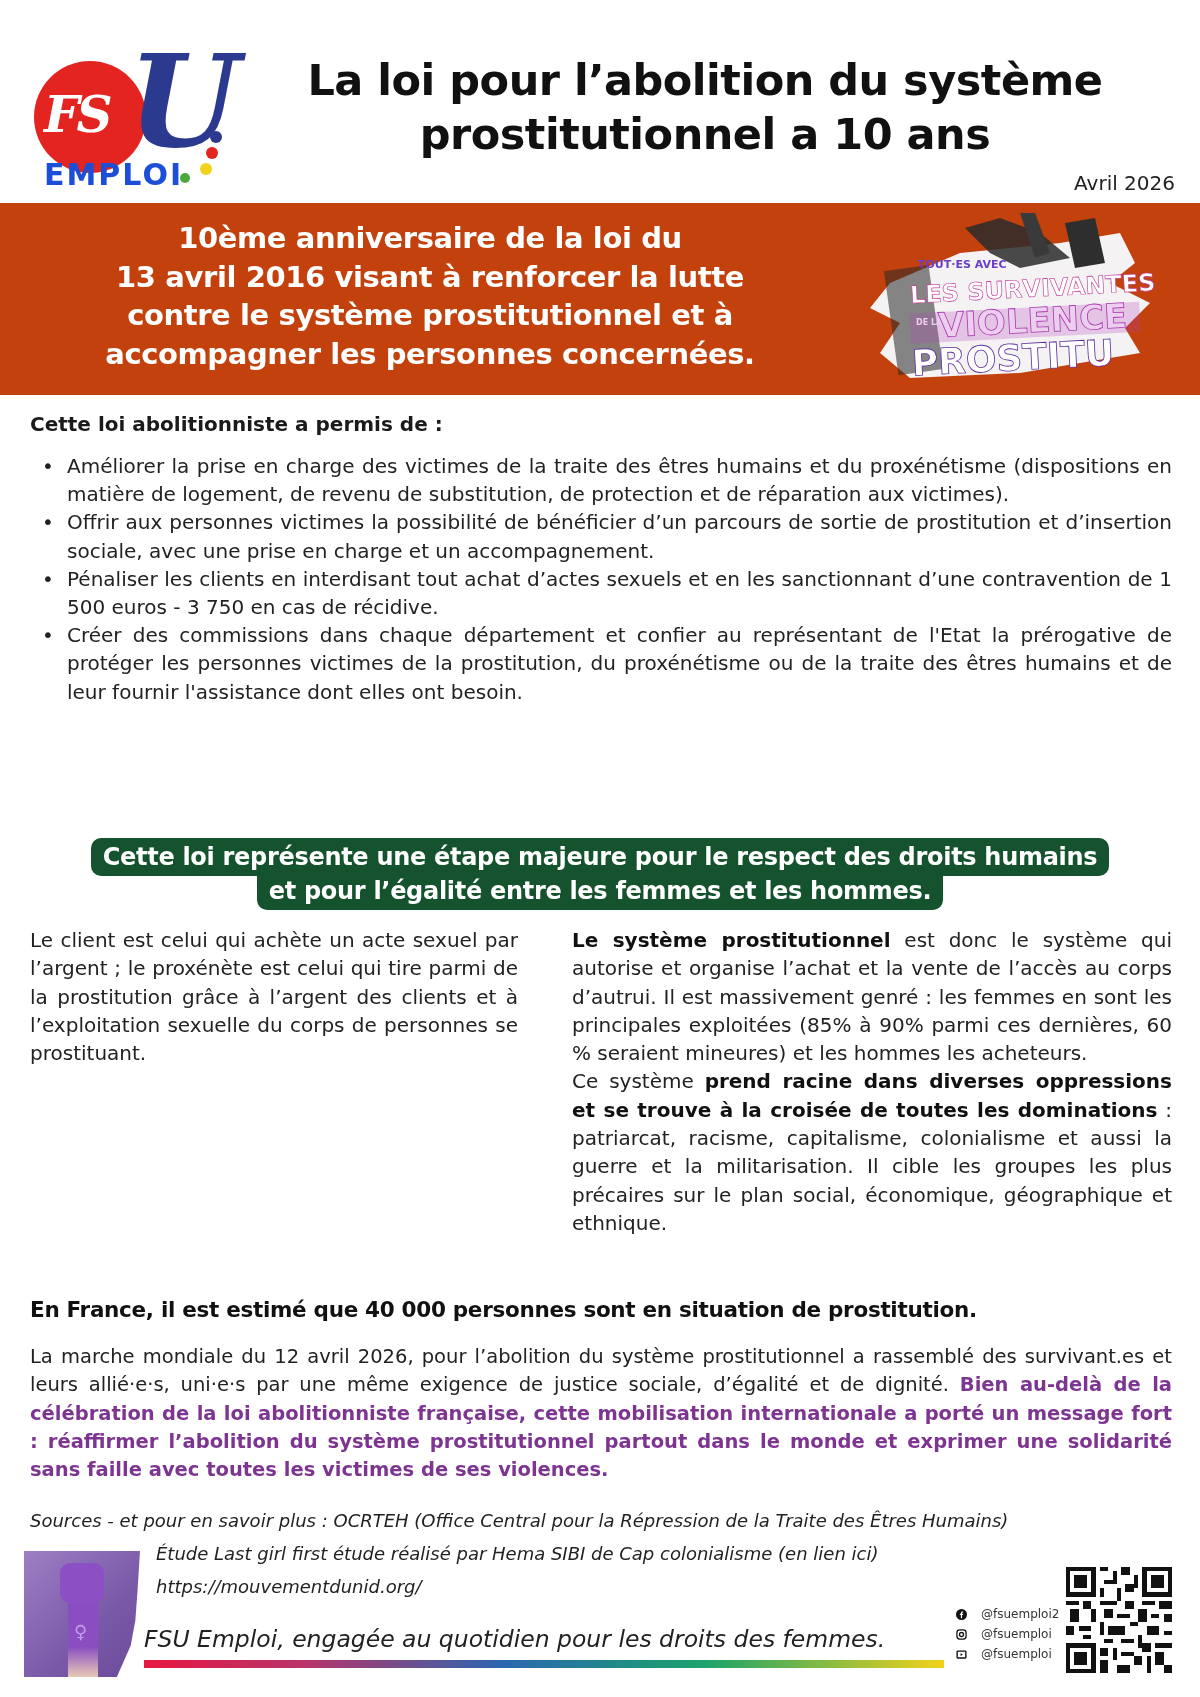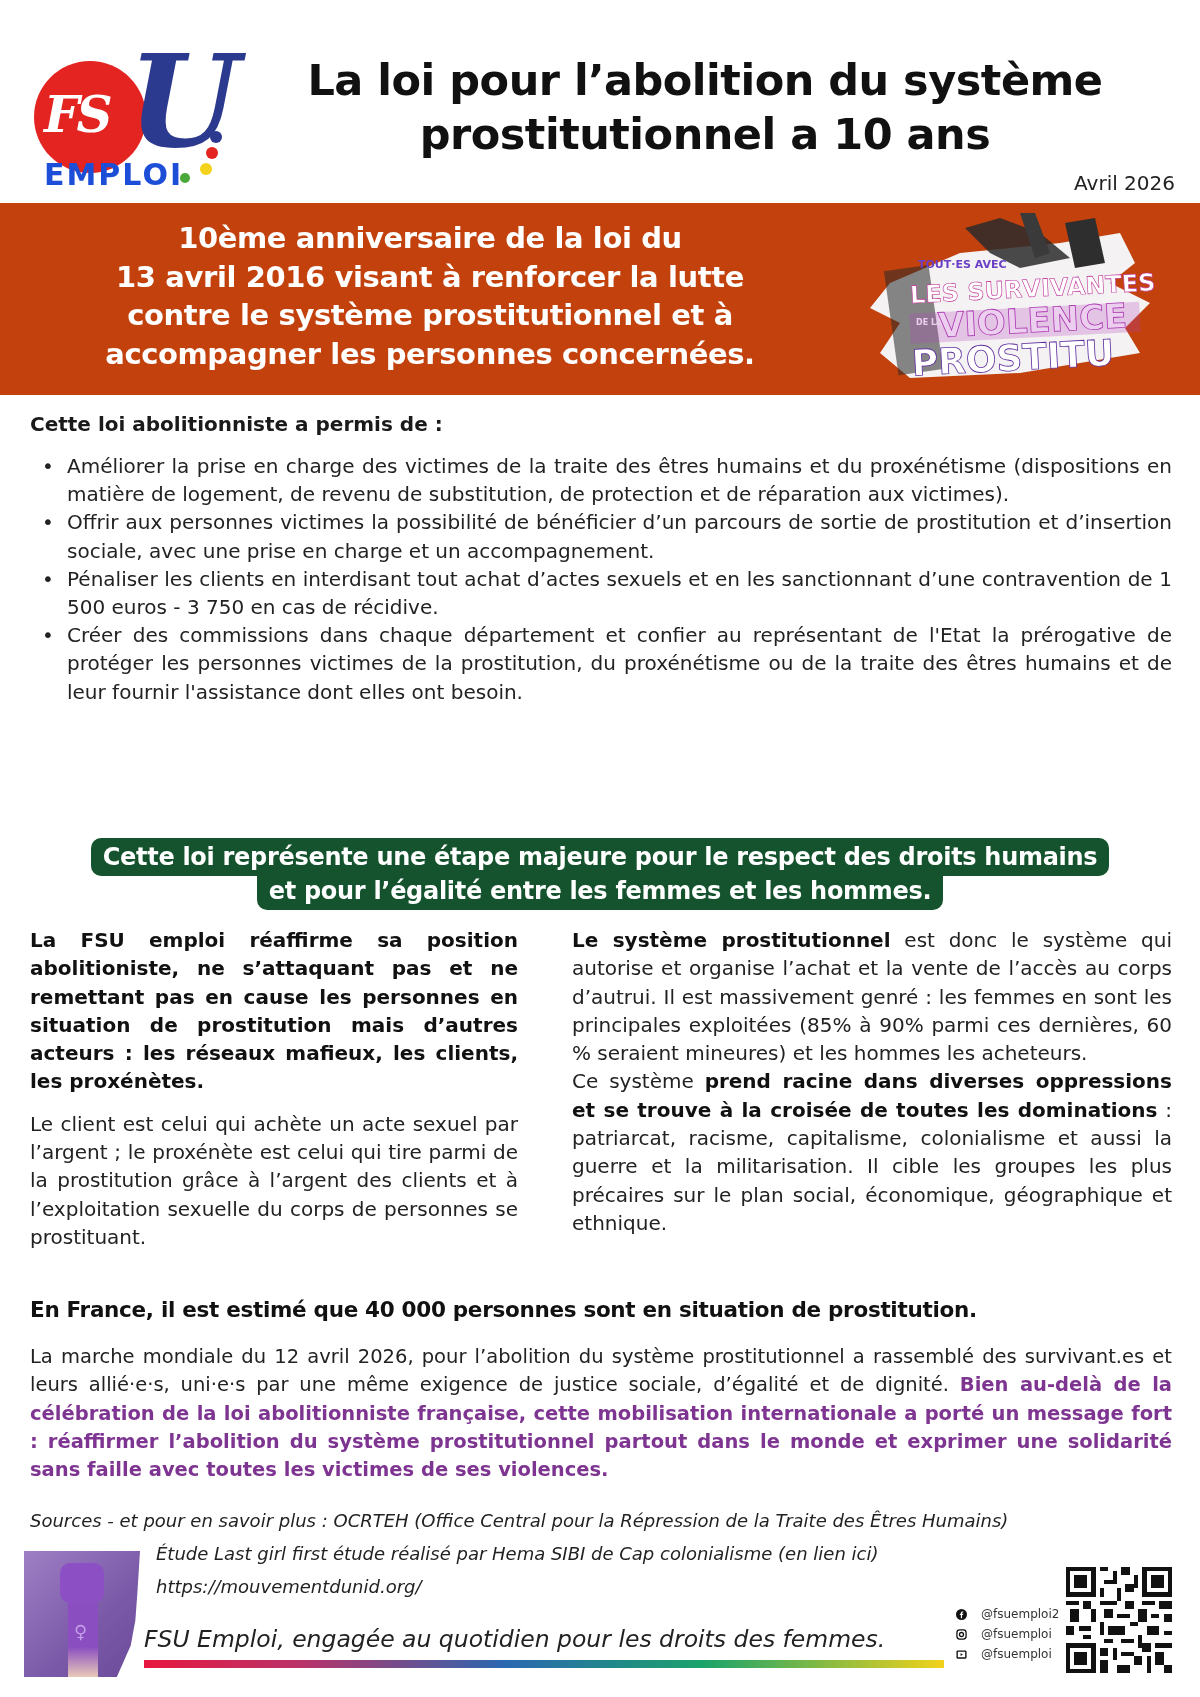--- a/index.html
+++ b/index.html
@@ -115,21 +115,20 @@
 <div class="callout-wrap">
   <div class="callout">
     <div>Cette loi représente une étape majeure pour le respect des droits humains</div>
   </div><br>
   <div class="callout" style="margin-top:-4px;border-radius:0 0 10px 10px;">
     <div>et pour l’égalité entre les femmes et les hommes.</div>
   </div>
 </div>
 
 <div class="col col-left">
-  <p class="bold-p">La FSU emploi réaffirme sa position abolitioniste, ne s’attaquant pas et ne remettant pas en cause les personnes en situation de prostitution mais d’autres acteurs : les réseaux mafieux, les clients, les proxénètes.</p>
   <p>Le client est celui qui achète un acte sexuel par l’argent ; le proxénète est celui qui tire parmi de la prostitution grâce à l’argent des clients et à l’exploitation sexuelle du corps de personnes se prostituant.</p>
 </div>
 <div class="col col-right">
   <p><b>Le système prostitutionnel</b><span> est donc le système qui autorise et organise l’achat et la vente de l’accès au corps d’autrui. Il est massivement genré : les femmes en sont les principales exploitées (85% à 90% parmi ces dernières, 60 % seraient mineures) et les hommes les acheteurs.</span></p>
   <p><span>Ce système </span><b>prend racine dans diverses oppressions et se trouve à la croisée de toutes les dominations</b><span> : patriarcat, racisme, capitalisme, colonialisme et aussi la guerre et la militarisation. Il cible les groupes les plus précaires sur le plan social, économique, géographique et ethnique.</span></p>
 </div>
 
 <div class="section stat">En France, il est estimé que 40 000 personnes sont en situation de prostitution.</div>
 
 <div class="section march">

